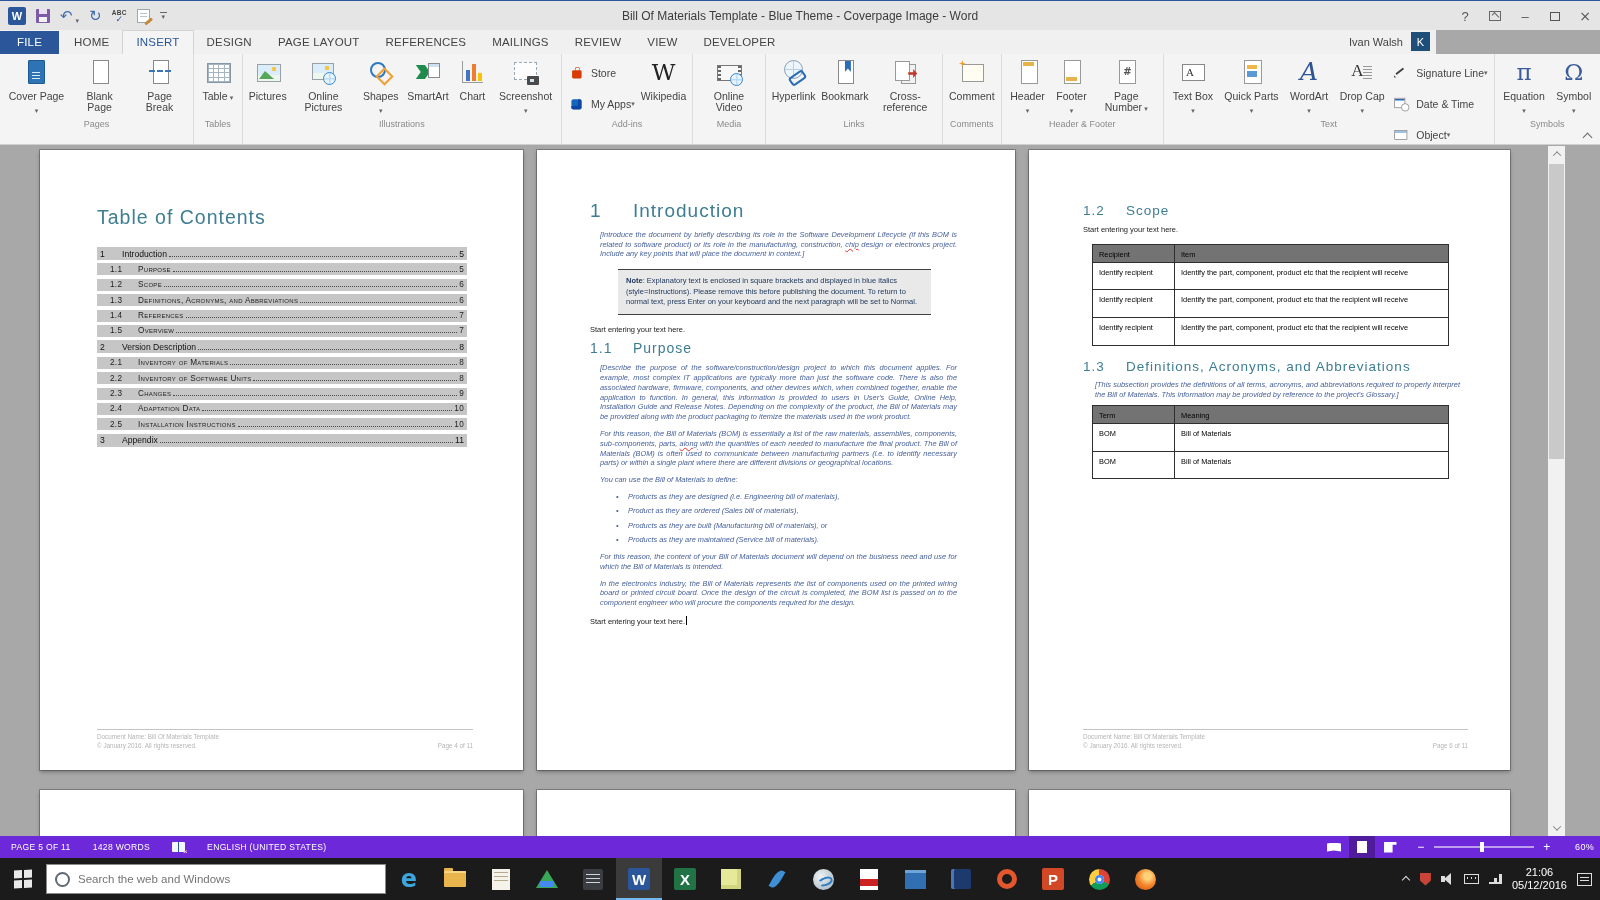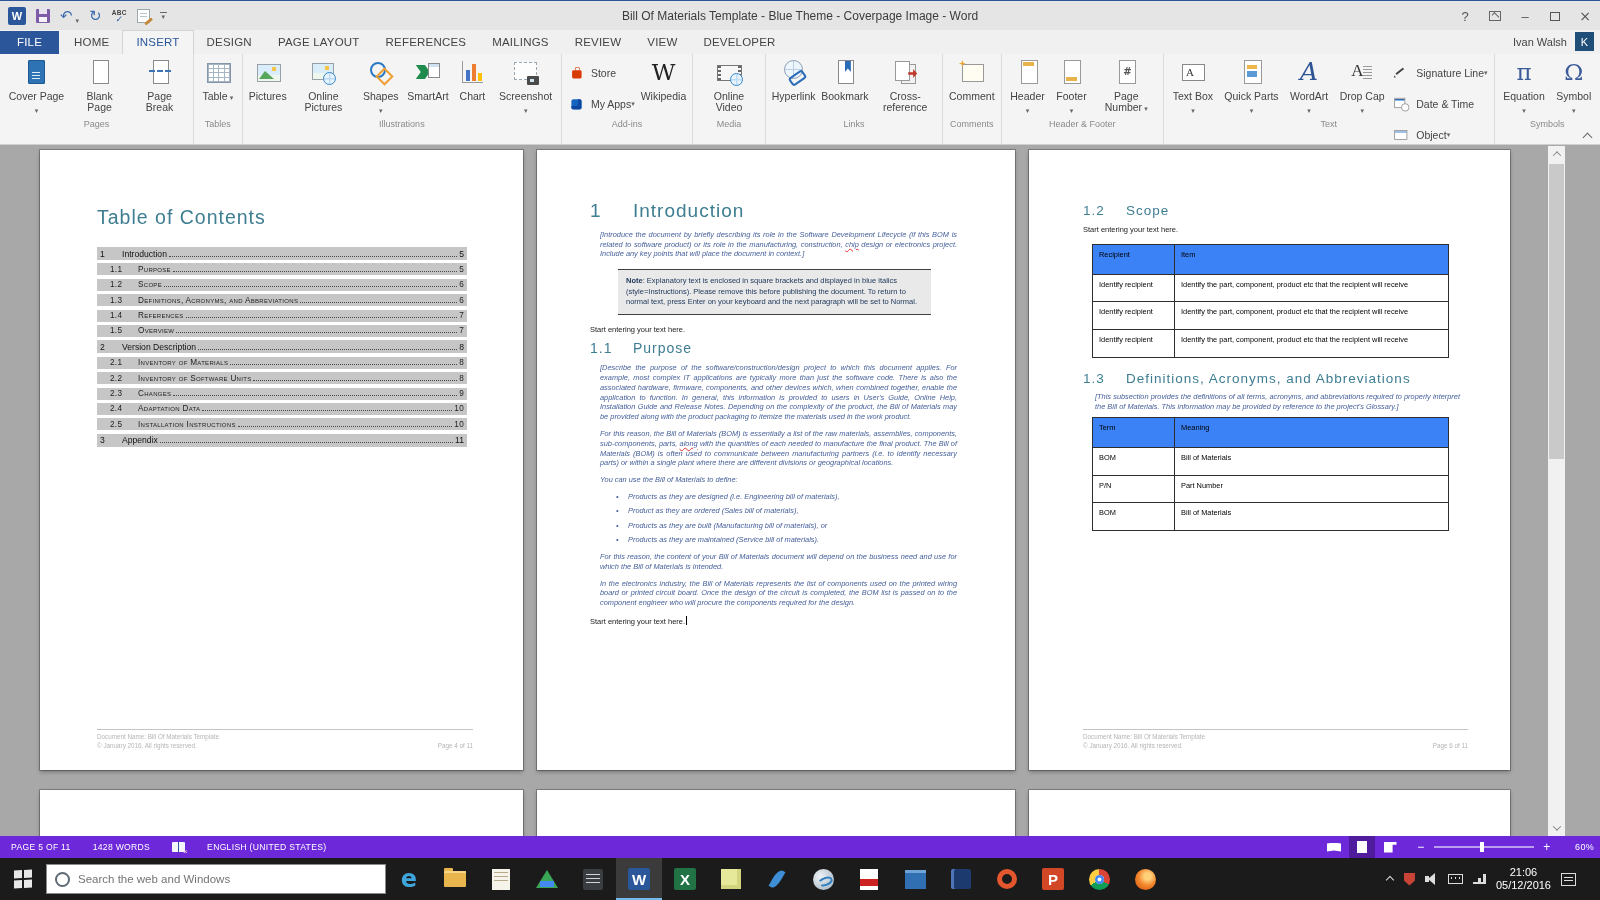--- a/index.html
+++ b/index.html
@@ -28,21 +28,21 @@
   .tb-title{position:absolute;left:0;right:0;text-align:center;font-size:12px;color:#3c3c3c;pointer-events:none}
   .win-controls{position:absolute;right:0;top:0;height:30px;display:flex;align-items:stretch}
   .wc{width:30px;display:flex;align-items:center;justify-content:center;font-size:13px;color:#555}
   .wc-ribbonopt{position:relative}
   .wc-ribbonopt .box{width:12px;height:10px;border:1px solid #666;position:relative}
   .wc-ribbonopt .box::after{content:"";position:absolute;left:2px;top:2px;width:6px;height:3px;border-left:1px solid #666;border-top:1px solid #666;transform:rotate(45deg)}
   .wc-restore .box{width:10px;height:9px;border:1px solid #555}
   .wc-close{font-family:"DejaVu Sans",sans-serif;font-size:14px}
 
   
-  .tabrow{position:absolute;left:0;top:30px;width:1600px;height:24px;background:#f0f0f0;display:flex;align-items:flex-end}
+  .tabrow{position:absolute;left:0;top:30px;width:1436px;height:24px;background:#f0f0f0;display:flex;align-items:flex-end}
   .tab{font-size:11.5px;color:#444;padding:5px 13px 6px;letter-spacing:.2px}
   .tab.file{background:#2b579a;color:#fff;padding:5px 17px 6px;margin-right:2px}
   .tab.active{background:#f4f4f4;color:#2b579a;border:1px solid #d4d4d4;border-bottom:none}
   .tabrow-right{position:absolute;right:6px;bottom:3px;display:flex;align-items:center;gap:8px}
   .user-name{font-size:11px;color:#444}
   .avatar{width:19px;height:19px;background:#1f4e79;color:#fff;font-size:11px;display:flex;align-items:center;justify-content:center}
 
   
   .ribbon{position:absolute;left:0;top:54px;width:1600px;height:91px;background:#f4f4f4;border-bottom:1px solid #cfcfcf;display:flex}
   .rgroup{position:relative;border-right:1px solid #dcdcdc;padding:2px 3px 13px;display:flex}
@@ -156,21 +156,21 @@
   .bullets{list-style:none;padding-left:38px;margin-bottom:7px}
   .bullets li{position:relative;margin-bottom:4.6px}
   .bullets li::before{content:"•";position:absolute;left:-12px;color:#47619b}
 
   
   .p3 .content{position:absolute;left:54px;right:50px;top:56px;font-size:7.4px;line-height:9.6px}
   .p3 .doc-h2{font-size:13.5px;margin-bottom:9px}
   .p3 .para{padding-left:12px;margin-bottom:6px}
   .wtable{border-collapse:collapse;width:357px;margin:6px 0 16px 9px}
   .wtable th,.wtable td{border:1px solid #2e2e2e;font-size:7.4px;font-weight:400;text-align:left;vertical-align:top;padding:5px 6px 12px}
-  .wtable th{background:#3b82f6;padding-bottom:14px}
+  .wtable th{background:#737373;padding-bottom:2px}
   .wtable .c1{width:82px}
 
   
   .vscroll{position:absolute;left:1548px;top:0;width:17px;height:690px;background:#f1f1f1}
   .vs-btn{position:absolute;left:0;width:17px;height:16px;background:#f1f1f1;display:flex;align-items:center;justify-content:center}
   .vs-btn.up{top:0}.vs-btn.down{bottom:0}
   .vs-arrow{width:6px;height:6px;border-left:1.5px solid #858585;border-top:1.5px solid #858585}
   .vs-btn.up .vs-arrow{transform:rotate(45deg) translate(1px,1px)}
   .vs-btn.down .vs-arrow{transform:rotate(-135deg) translate(1px,1px)}
   .vs-thumb{position:absolute;left:1px;top:18px;width:15px;height:295px;background:#c9c9c9}
@@ -223,21 +223,21 @@
   .ti-silver{width:21px;height:21px;border-radius:50%;background:radial-gradient(circle at 35% 35%,#eef2f5,#9fb0bd);position:relative}
   .ti-silver::before{content:"";position:absolute;left:5px;top:8px;width:11px;height:5px;border-radius:50%;border:2px solid #2f7fc1;border-left-color:transparent;transform:rotate(-20deg)}
   .ti-pdf{width:18px;height:21px;background:#fff;position:relative}
   .ti-pdf::before{content:"";position:absolute;left:0;bottom:4px;width:18px;height:7px;background:#c22}
   .ti-window{width:21px;height:19px;background:#2f6fb2;box-shadow:inset 0 3px 0 #6fa4d8}
   .ti-book{width:20px;height:20px;background:#1d3a6e;border-radius:2px;box-shadow:inset 3px 0 0 #4f74b8}
   .ti-opera{width:20px;height:20px;border-radius:50%;border:5px solid #e4572e}
   .ti-chrome{width:21px;height:21px;border-radius:50%;background:conic-gradient(#db4437 0 33%,#0f9d58 33% 66%,#ffcd40 66% 100%);position:relative}
   .ti-chrome::before{content:"";position:absolute;left:6px;top:6px;width:9px;height:9px;border-radius:50%;background:#fff;box-shadow:inset 0 0 0 2.5px #4285f4}
   .ti-firefox{width:21px;height:21px;border-radius:50%;background:radial-gradient(circle at 60% 35%,#ffd27a 18%,#f2852c 50%,#d95b12 90%)}
-  .tb-tray{position:absolute;right:0;top:0;height:42px;display:flex;align-items:center;gap:10px;padding-right:24px}
+  .tb-tray{position:absolute;right:0;top:0;height:42px;display:flex;align-items:center;gap:10px;padding-right:8px}
   .chev-up{width:8px;height:8px;position:relative}
   .chev-up::before{content:"";position:absolute;left:1px;top:2px;width:5px;height:5px;border-left:1.5px solid #ddd;border-top:1.5px solid #ddd;transform:rotate(45deg)}
   .tr-shield{width:11px;height:13px;background:#c94436;clip-path:polygon(0 0,100% 0,100% 62%,50% 100%,0 62%)}
   .tr-vol{position:relative;width:13px;height:12px}
   .tr-vol::before{content:"";position:absolute;left:0;top:3px;width:4px;height:6px;background:#ddd}
   .tr-vol::after{content:"";position:absolute;left:3px;top:0;border-top:6px solid transparent;border-bottom:6px solid transparent;border-right:7px solid #ddd}
   .tr-kbd{width:15px;height:10px;border:1px solid #ddd;background:repeating-linear-gradient(90deg,#ddd 0 1px,transparent 1px 4px) 2px 2px/11px 2px no-repeat}
   .tr-net{width:13px;height:10px;border-bottom:2px solid #ddd;background:linear-gradient(#ddd,#ddd) 0 8px/3px 2px no-repeat,linear-gradient(#ddd,#ddd) 5px 4px/3px 6px no-repeat,linear-gradient(#ddd,#ddd) 10px 0/3px 10px no-repeat}
   .clock{color:#fff;font-size:11px;line-height:13px;text-align:center}
   .tr-action{width:15px;height:13px;border:1px solid #ddd;position:relative}
@@ -642,24 +642,20 @@
           <tbody>
               <tr>
                 <th class="c1">Term</th>
                 <th>Meaning</th>
               </tr>
           <tr>
                 <td>BOM</td>
                 <td>Bill of Materials</td>
               </tr>
           <tr>
-                <td>P/N</td>
-                <td>Part Number</td>
-              </tr>
-          <tr>
                 <td>BOM</td>
                 <td>Bill of Materials</td>
               </tr>
         </tbody>
           </table>
       </div>
       <div class="pfooter">
         <div>Document Name: Bill Of Materials Template</div>
         <div class="pfoot2">
             <span>© January 2016. All rights reserved.</span>

